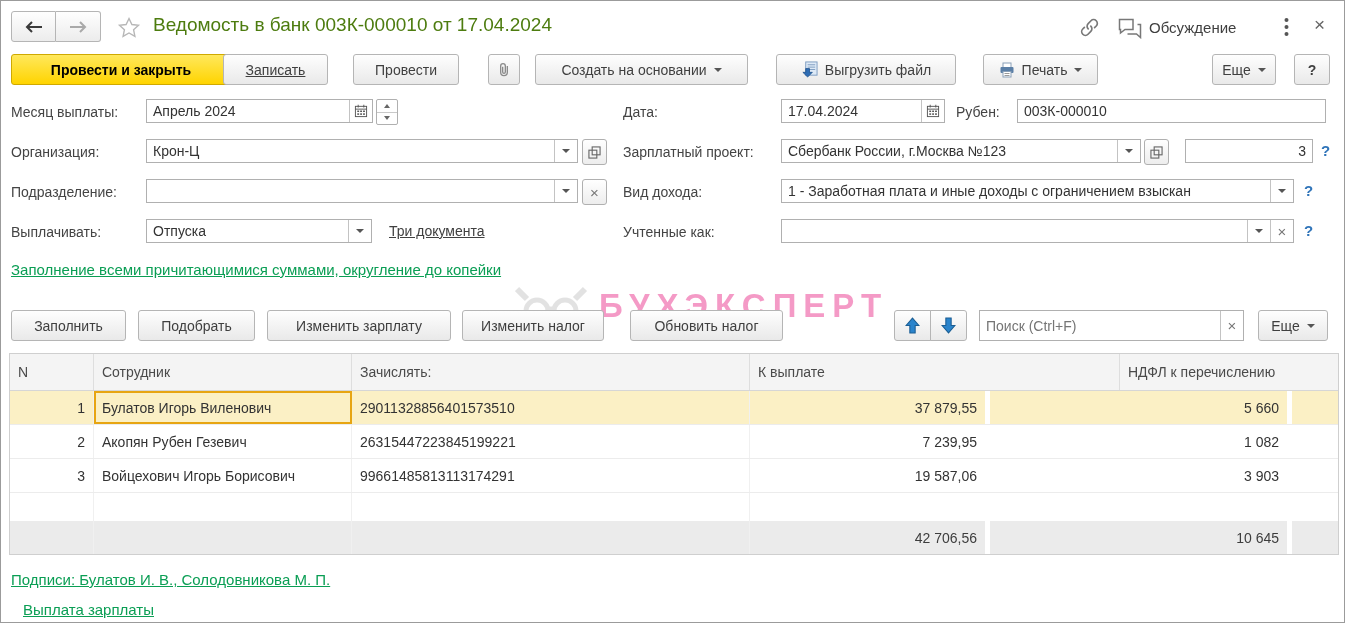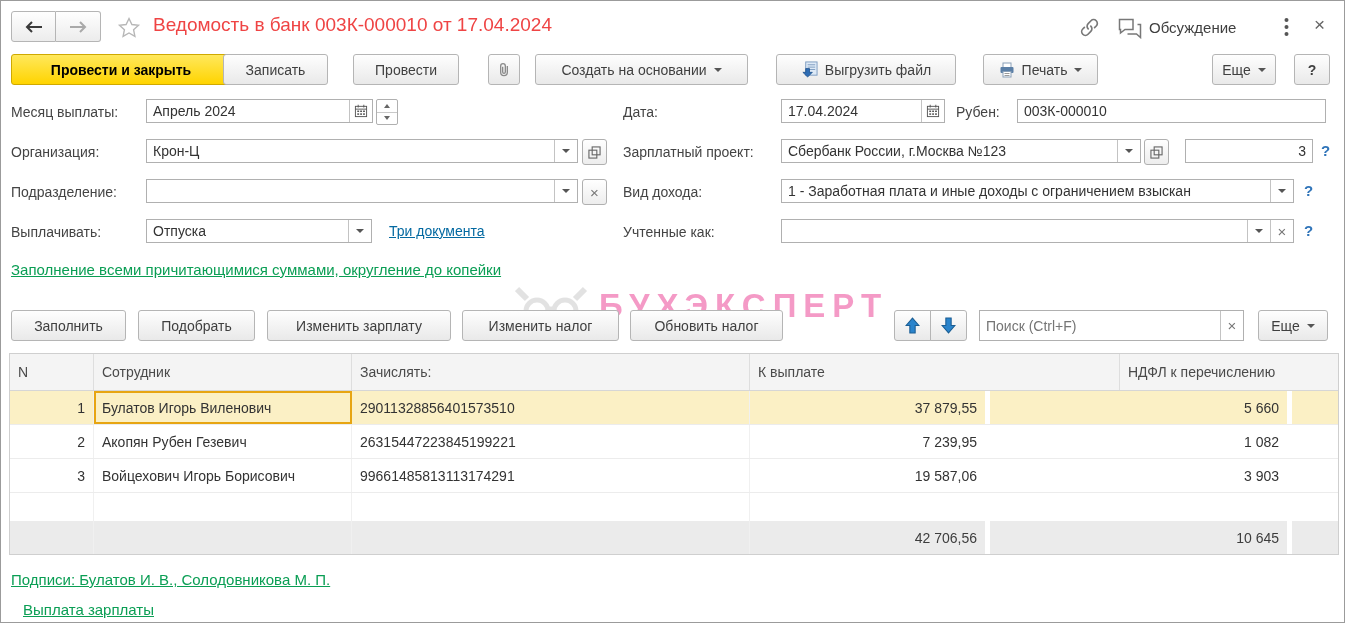--- a/index.html
+++ b/index.html
@@ -43,23 +43,23 @@
     background:linear-gradient(#fff,#ededed); display:flex; align-items:center; justify-content:center;
   }
   .x-glyph { color:#777; font-size:15px; line-height:1; }
   .spinner { position:absolute; width:22px; height:26px; border:1px solid #b0b0b0; border-radius:2px; background:#fff; display:flex; flex-direction:column; }
   .spinner div { flex:1; display:flex; align-items:center; justify-content:center; }
   .spinner div:first-child { border-bottom:1px solid #c9c9c9; }
   .tri-up { width:0;height:0;border-left:3.5px solid transparent;border-right:3.5px solid transparent;border-bottom:4px solid #666; }
   .tri-dn { width:0;height:0;border-left:3.5px solid transparent;border-right:3.5px solid transparent;border-top:4px solid #666; }
   .q { position:absolute; color:#2f74b9; font-weight:bold; font-size:15px; }
   .green-link { color:#0a9e54; text-decoration:underline; cursor:pointer; }
-  .blue-link  { color:#0369a1; text-decoration:underline; cursor:pointer; }
-  
-  .title { position:absolute; left:152px; top:13px; font-size:19px; color:#ef4444; white-space:nowrap; }
+  .blue-link  { color:#404040; text-decoration:underline; cursor:pointer; }
+  
+  .title { position:absolute; left:152px; top:13px; font-size:19px; color:#4d7c0f; white-space:nowrap; }
   .disc-label { position:absolute; left:1148px; top:18px; font-size:15px; color:#3f3f3f; }
   .close-x { position:absolute; left:1313px; top:13px; font-size:19px; color:#666; }
   
   .watermark { position:absolute; left:514px; top:284px; display:flex; align-items:center; gap:10px; opacity:.55; }
   .watermark .wm-text { font-size:33px; font-weight:bold; letter-spacing:7px; color:#ec4899; }
   
   .table { position:absolute; left:8px; top:352px; width:1330px; border:1px solid #cfcfcf; background:#fff; }
   .thead { display:flex; height:37px; background:#f4f4f4; border-bottom:1px solid #d6d6d6; color:#4a4a4a; }
   .th { display:flex; align-items:center; padding:0 8px; border-right:1px solid #dedede; white-space:nowrap; overflow:hidden; }
   .th:last-child { border-right:none; }
@@ -119,21 +119,21 @@
   <svg class="abs" style="left:1283px; top:16px;" width="5" height="20" viewBox="0 0 5 20">
       <circle cx="2.5" cy="3" r="2" fill="#555"></circle>
       <circle cx="2.5" cy="10" r="2" fill="#555"></circle>
       <circle cx="2.5" cy="17" r="2" fill="#555"></circle>
     </svg>
   <div class="close-x">×</div>
 
   <div class="btn btn-yellow" style="left:10px; top:53px; width:220px;">
       <span>Провести и закрыть</span>
     </div>
-  <div class="btn" style="left:222px; top:53px; width:105px;">
+  <div class="btn" style="left:222px; top:53px; width:105px;text-decoration:underline;">
       <span>Записать</span>
     </div>
   <div class="btn" style="left:352px; top:53px; width:106px;">
       <span>Провести</span>
     </div>
   <div class="btn" style="left:487px; top:53px; width:32px; padding:0;">
     <svg width="16" height="18" viewBox="0 0 24 24">
         <path d="M17 6v9.5a5 5 0 0 1-10 0V6a3.5 3.5 0 0 1 7 0v9a2 2 0 0 1-4 0V7" fill="none" stroke="#8a8a8a" stroke-width="2"></path>
       </svg>
   </div>
@@ -314,21 +314,21 @@
 
   <div class="btn" style="left:10px; top:309px; width:115px;">
       <span>Заполнить</span>
     </div>
   <div class="btn" style="left:137px; top:309px; width:117px;">
       <span>Подобрать</span>
     </div>
   <div class="btn" style="left:266px; top:309px; width:184px;">
       <span>Изменить зарплату</span>
     </div>
-  <div class="btn" style="left:461px; top:309px; width:157px;">
+  <div class="btn" style="left:461px; top:309px; width:142px;">
       <span>Изменить налог</span>
     </div>
   <div class="btn" style="left:629px; top:309px; width:153px;">
       <span>Обновить налог</span>
     </div>
 
   <div class="btn" style="left:893px; top:309px; width:37px; padding:0; border-radius:3px 0 0 3px;">
     <svg width="15" height="17" viewBox="0 0 14 16">
         <path d="M7 1l6 7H9.5v7h-5V8H1z" fill="#2a84cc" stroke="#1b5e94"></path>
       </svg>

